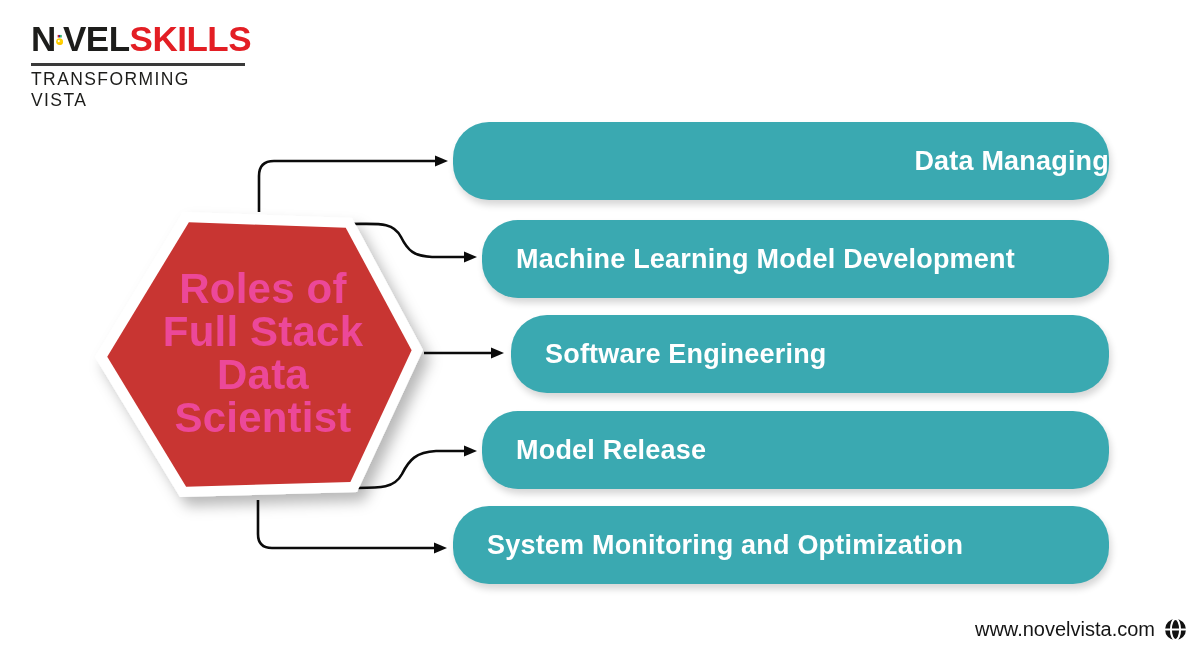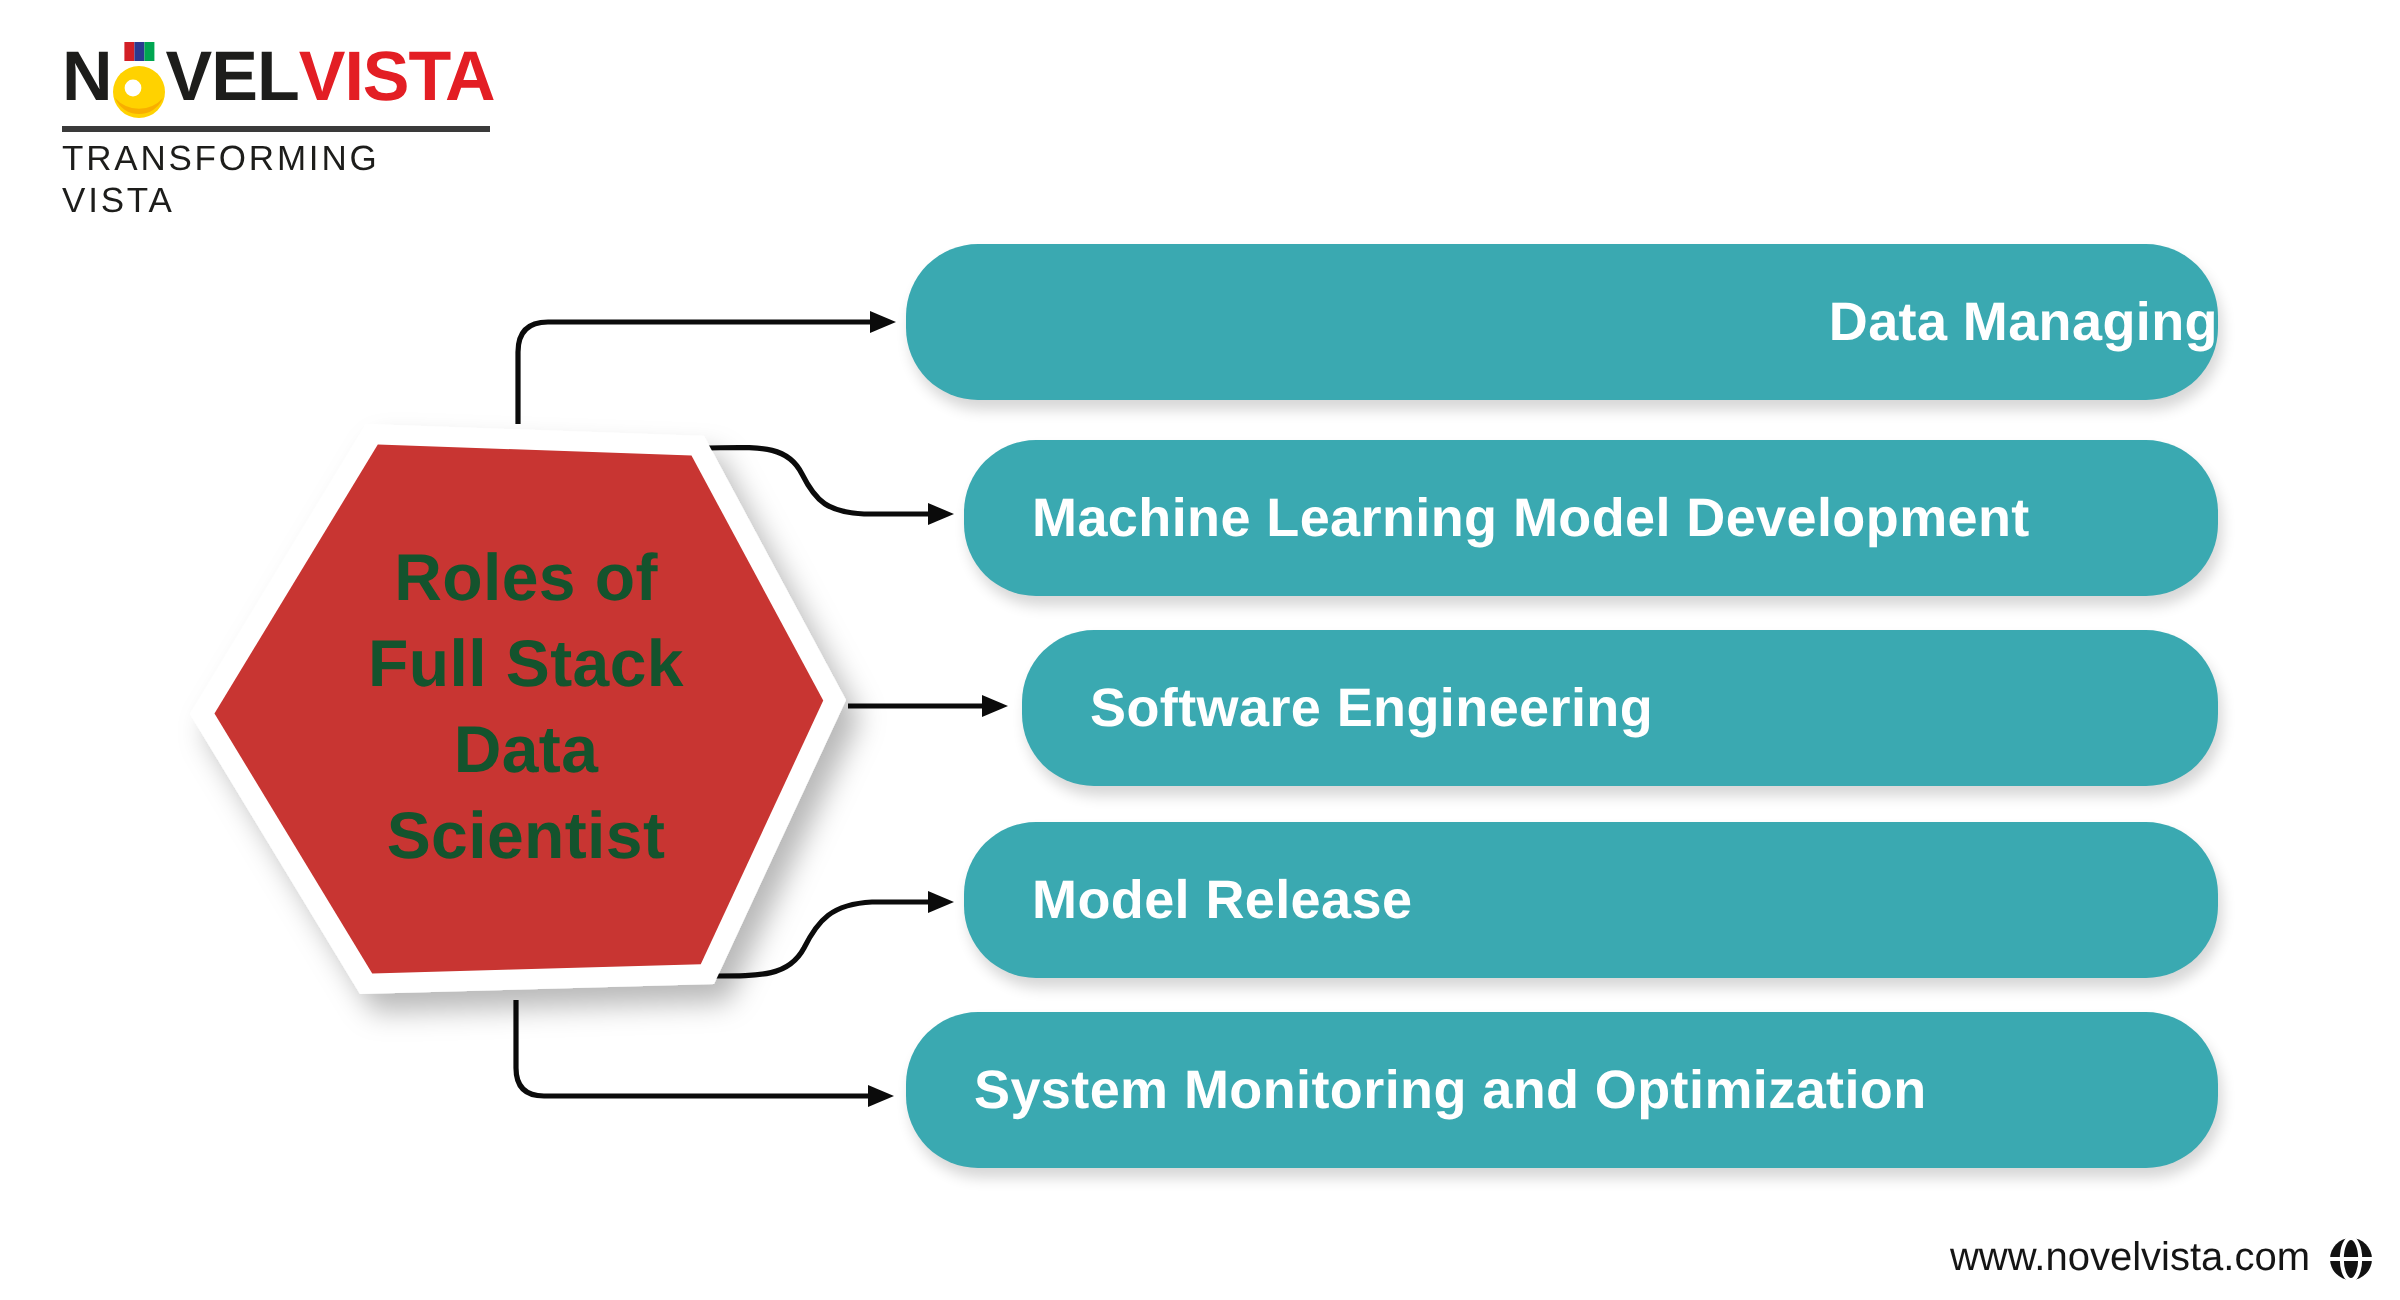--- a/index.html
+++ b/index.html
@@ -31,21 +31,21 @@
     font-size:17.5px;color:var(--brand_black);letter-spacing:1.4px;
     font-weight:400;
   }
 
   
   .art{position:absolute;left:0;top:0;}
 
   
   .hex-title{
     position:absolute;left:128px;top:267px;width:270px;
-    text-align:center;color:#14532d;font-size:33px;font-weight:bold;
+    text-align:center;color:#ec4899;font-size:42px;font-weight:bold;
     line-height:43px;letter-spacing:0.2px;
   }
 
   
   .role-box{
     position:absolute;height:78px;border-radius:36px;
     background:var(--box_teal);display:flex;align-items:center;
     padding-left:34px;color:#fff;font-size:27px;font-weight:600;
     letter-spacing:0.2px;
     box-shadow:2px 5px 7px rgba(0,0,0,0.16);
@@ -73,21 +73,21 @@
       <span>N</span>
       <svg width="27" height="42" viewBox="0 0 27 42">
         <rect x="6.2" y="2" width="5" height="9.5" fill="#D21F26"></rect>
         <rect x="11.2" y="2" width="5" height="9.5" fill="#2B3990"></rect>
         <rect x="16.2" y="2" width="5" height="9.5" fill="#00A651"></rect>
         <circle cx="13.5" cy="27" r="13" fill="#FFD200"></circle>
         <path d="M1.5 30 a13 13 0 0 0 24 0 a16 16 0 0 1 -24 0 Z" fill="#F7A800" opacity="0.85"></path>
         <circle cx="10.5" cy="25" r="4.2" fill="#FFFFFF"></circle>
       </svg>
       <span>VEL</span>
-      <span class="vista">VISTA</span>
+      <span class="vista">SKILLS</span>
     </div>
     <div class="logo-rule"></div>
     <div class="tagline">TRANSFORMING VISTA</div>
   </header>
 
   <svg class="art" width="1200" height="650" viewBox="0 0 1200 650">
     <defs>
       <marker id="arrow" markerWidth="15" markerHeight="14" refX="2" refY="6" orient="auto" markerUnits="userSpaceOnUse">
         <path d="M1,0.5 L14,6 L1,11.5 Z" fill="var(--connector_black)"></path>
       </marker>

